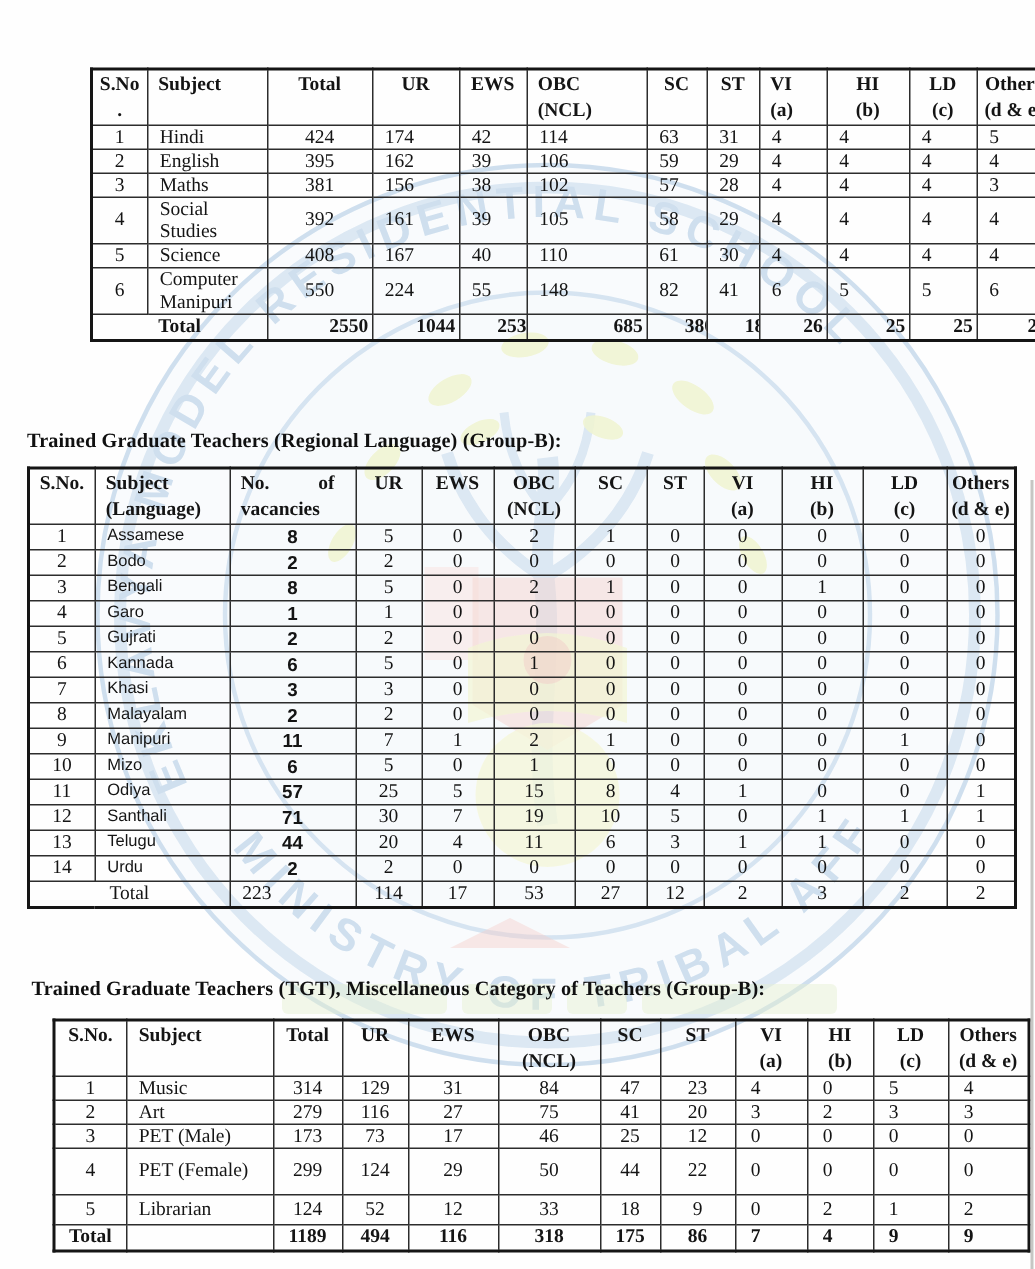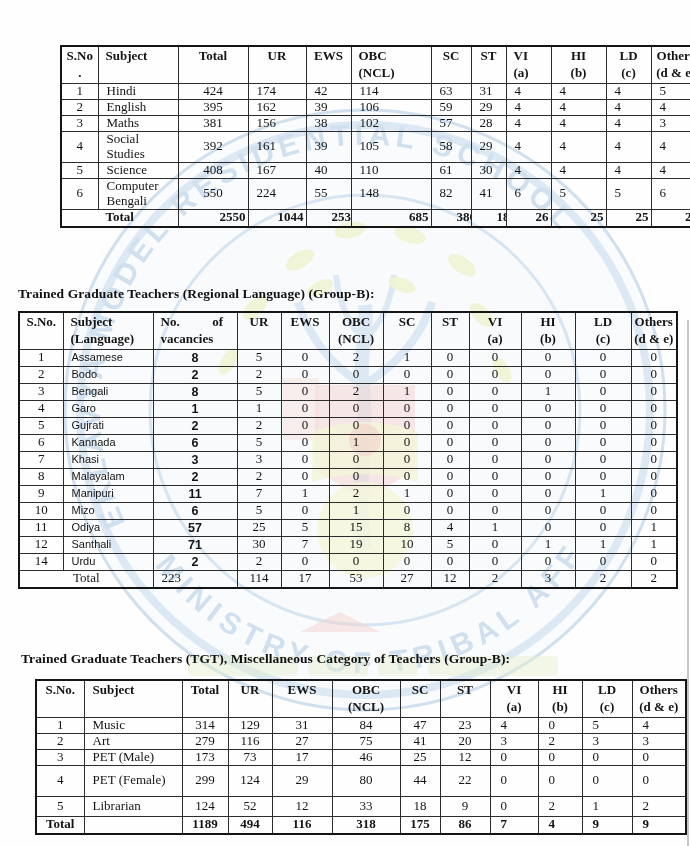--- a/index.html
+++ b/index.html
@@ -229,21 +229,21 @@
           <td>110</td>
           <td>61</td>
           <td>30</td>
           <td>4</td>
           <td>4</td>
           <td>4</td>
           <td>4</td>
         </tr>
         <tr>
           <td>6</td>
-          <td>Computer Bengali</td>
+          <td>Computer Manipuri</td>
           <td>550</td>
           <td>224</td>
           <td>55</td>
           <td>148</td>
           <td>82</td>
           <td>41</td>
           <td>6</td>
           <td>5</td>
           <td>5</td>
           <td>6</td>
@@ -465,20 +465,34 @@
           <td>7</td>
           <td>19</td>
           <td>10</td>
           <td>5</td>
           <td>0</td>
           <td>1</td>
           <td>1</td>
           <td>1</td>
         </tr>
         <tr>
+          <td>13</td>
+          <td>Telugu</td>
+          <td>44</td>
+          <td>20</td>
+          <td>4</td>
+          <td>11</td>
+          <td>6</td>
+          <td>3</td>
+          <td>1</td>
+          <td>1</td>
+          <td>0</td>
+          <td>0</td>
+        </tr>
+        <tr>
           <td>14</td>
           <td>Urdu</td>
           <td>2</td>
           <td>2</td>
           <td>0</td>
           <td>0</td>
           <td>0</td>
           <td>0</td>
           <td>0</td>
           <td>0</td>
@@ -579,21 +593,21 @@
           <td>0</td>
           <td>0</td>
           <td>0</td>
         </tr>
         <tr>
           <td>4</td>
           <td>PET (Female)</td>
           <td>299</td>
           <td>124</td>
           <td>29</td>
-          <td>80</td>
+          <td>50</td>
           <td>44</td>
           <td>22</td>
           <td>0</td>
           <td>0</td>
           <td>0</td>
           <td>0</td>
         </tr>
         <tr>
           <td>5</td>
           <td>Librarian</td>

